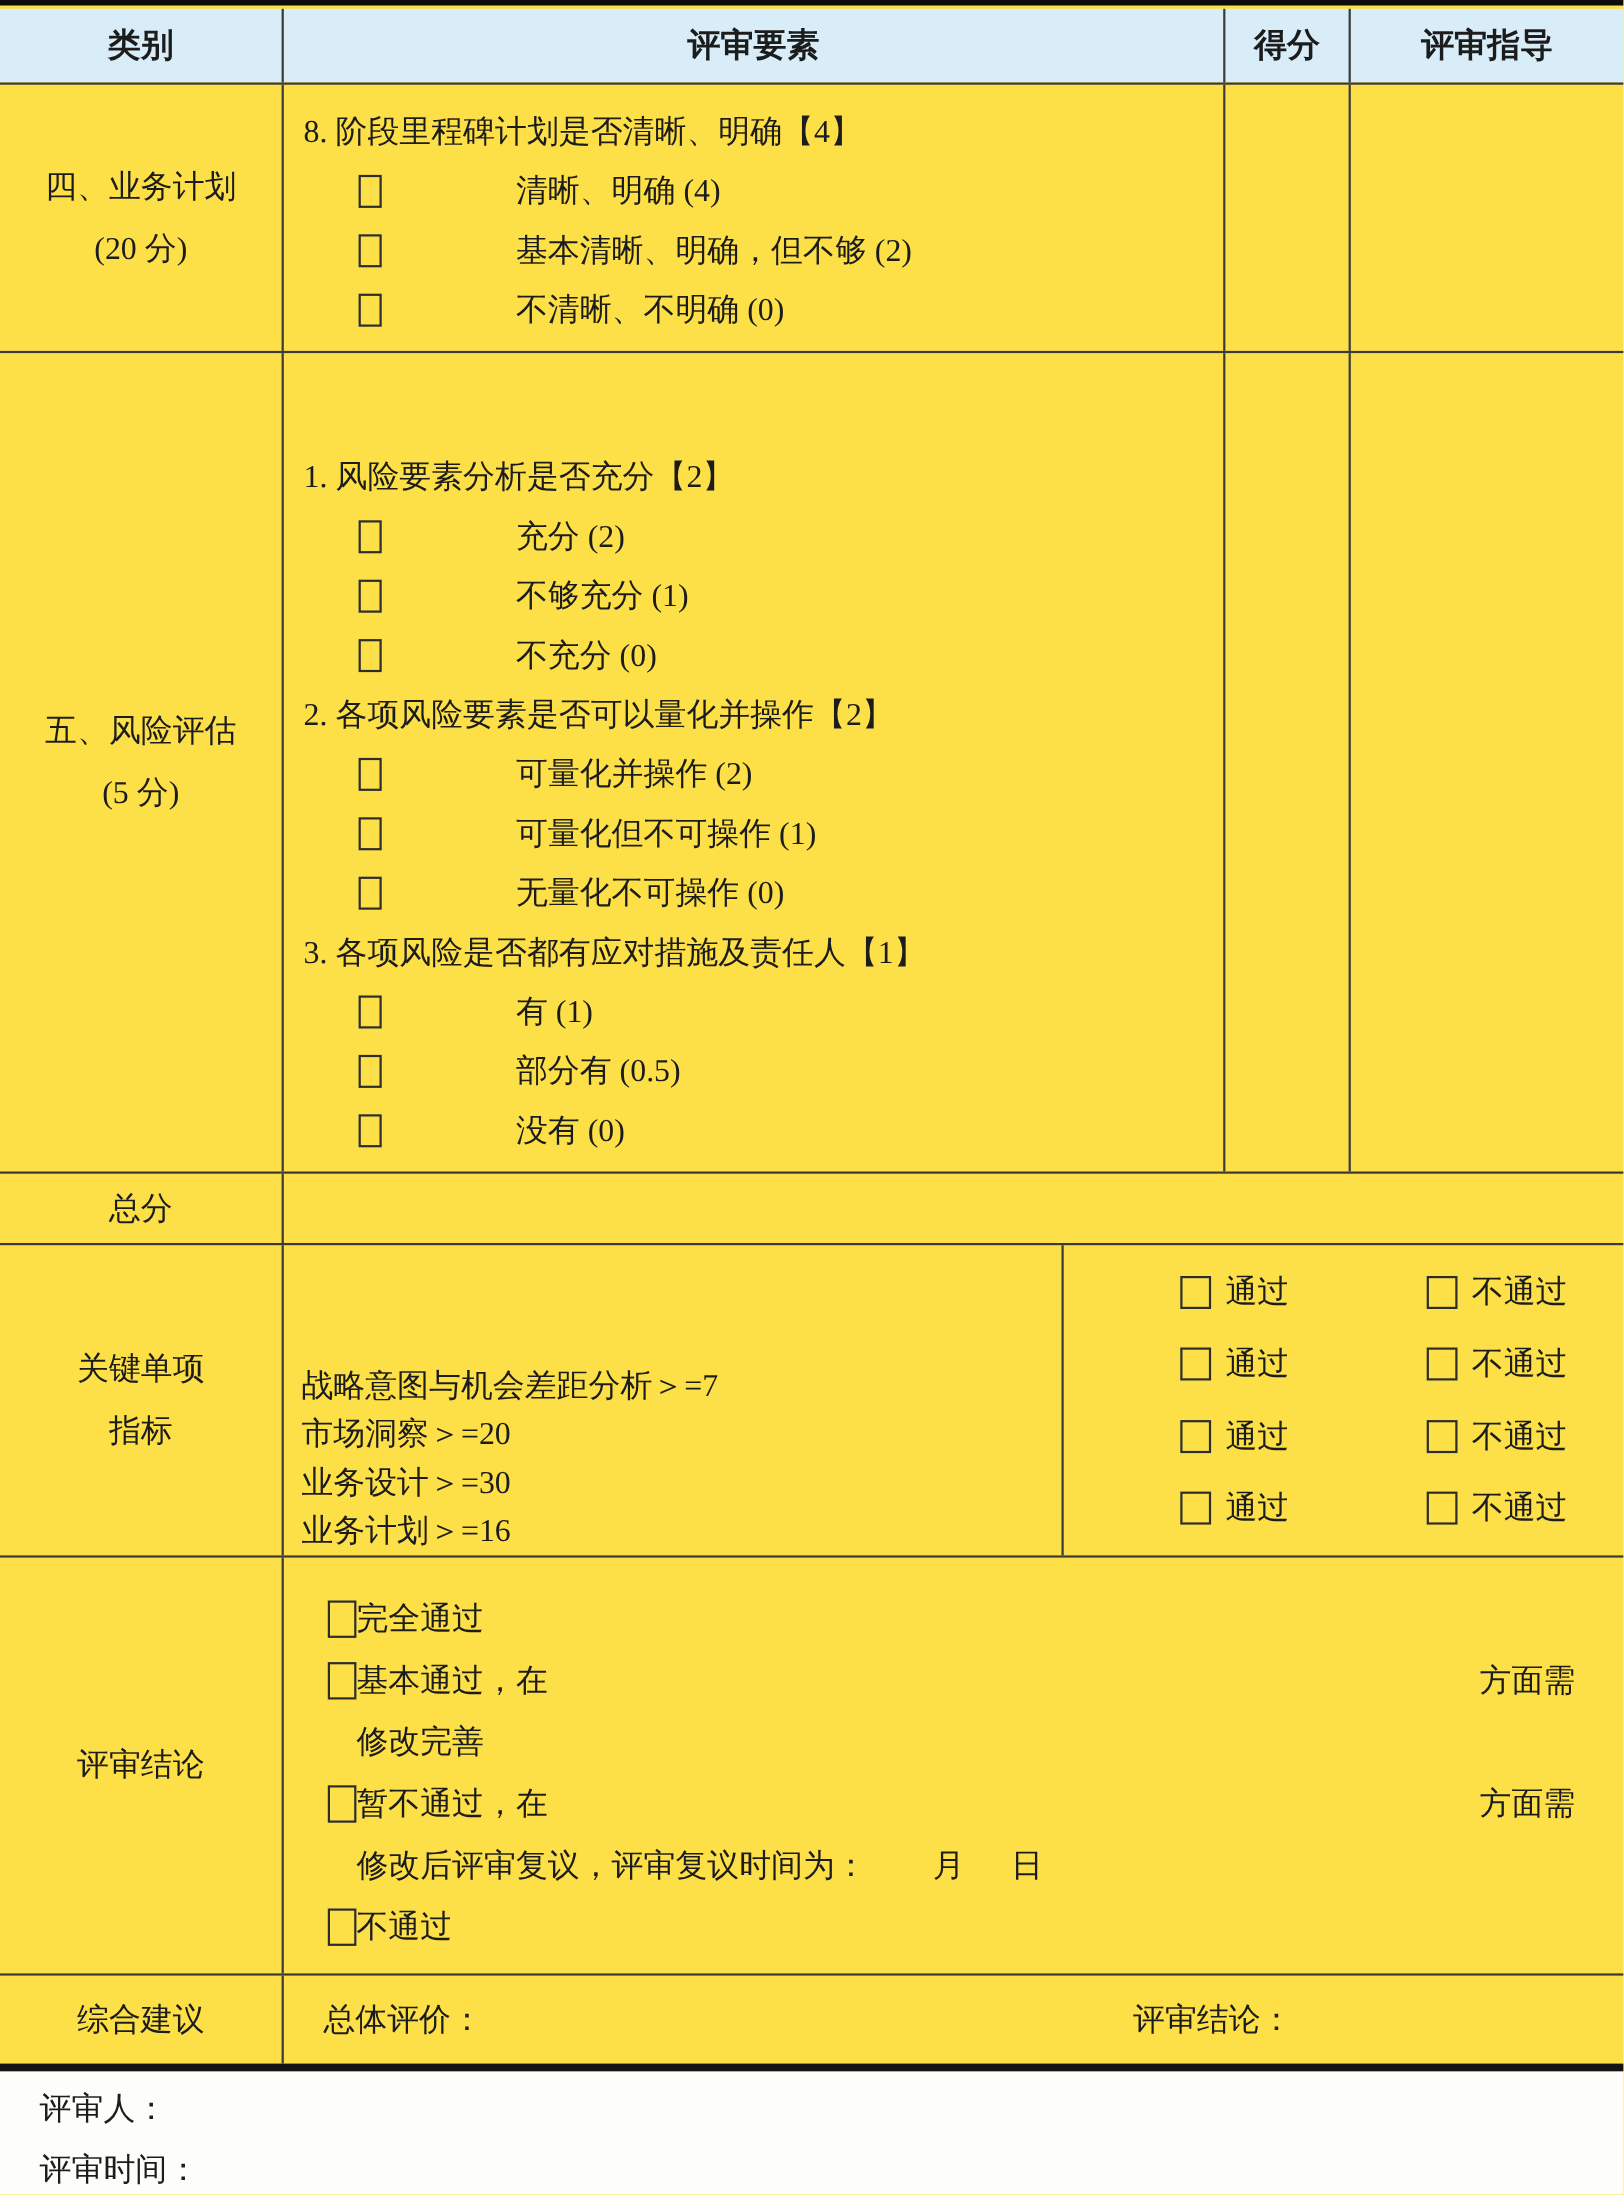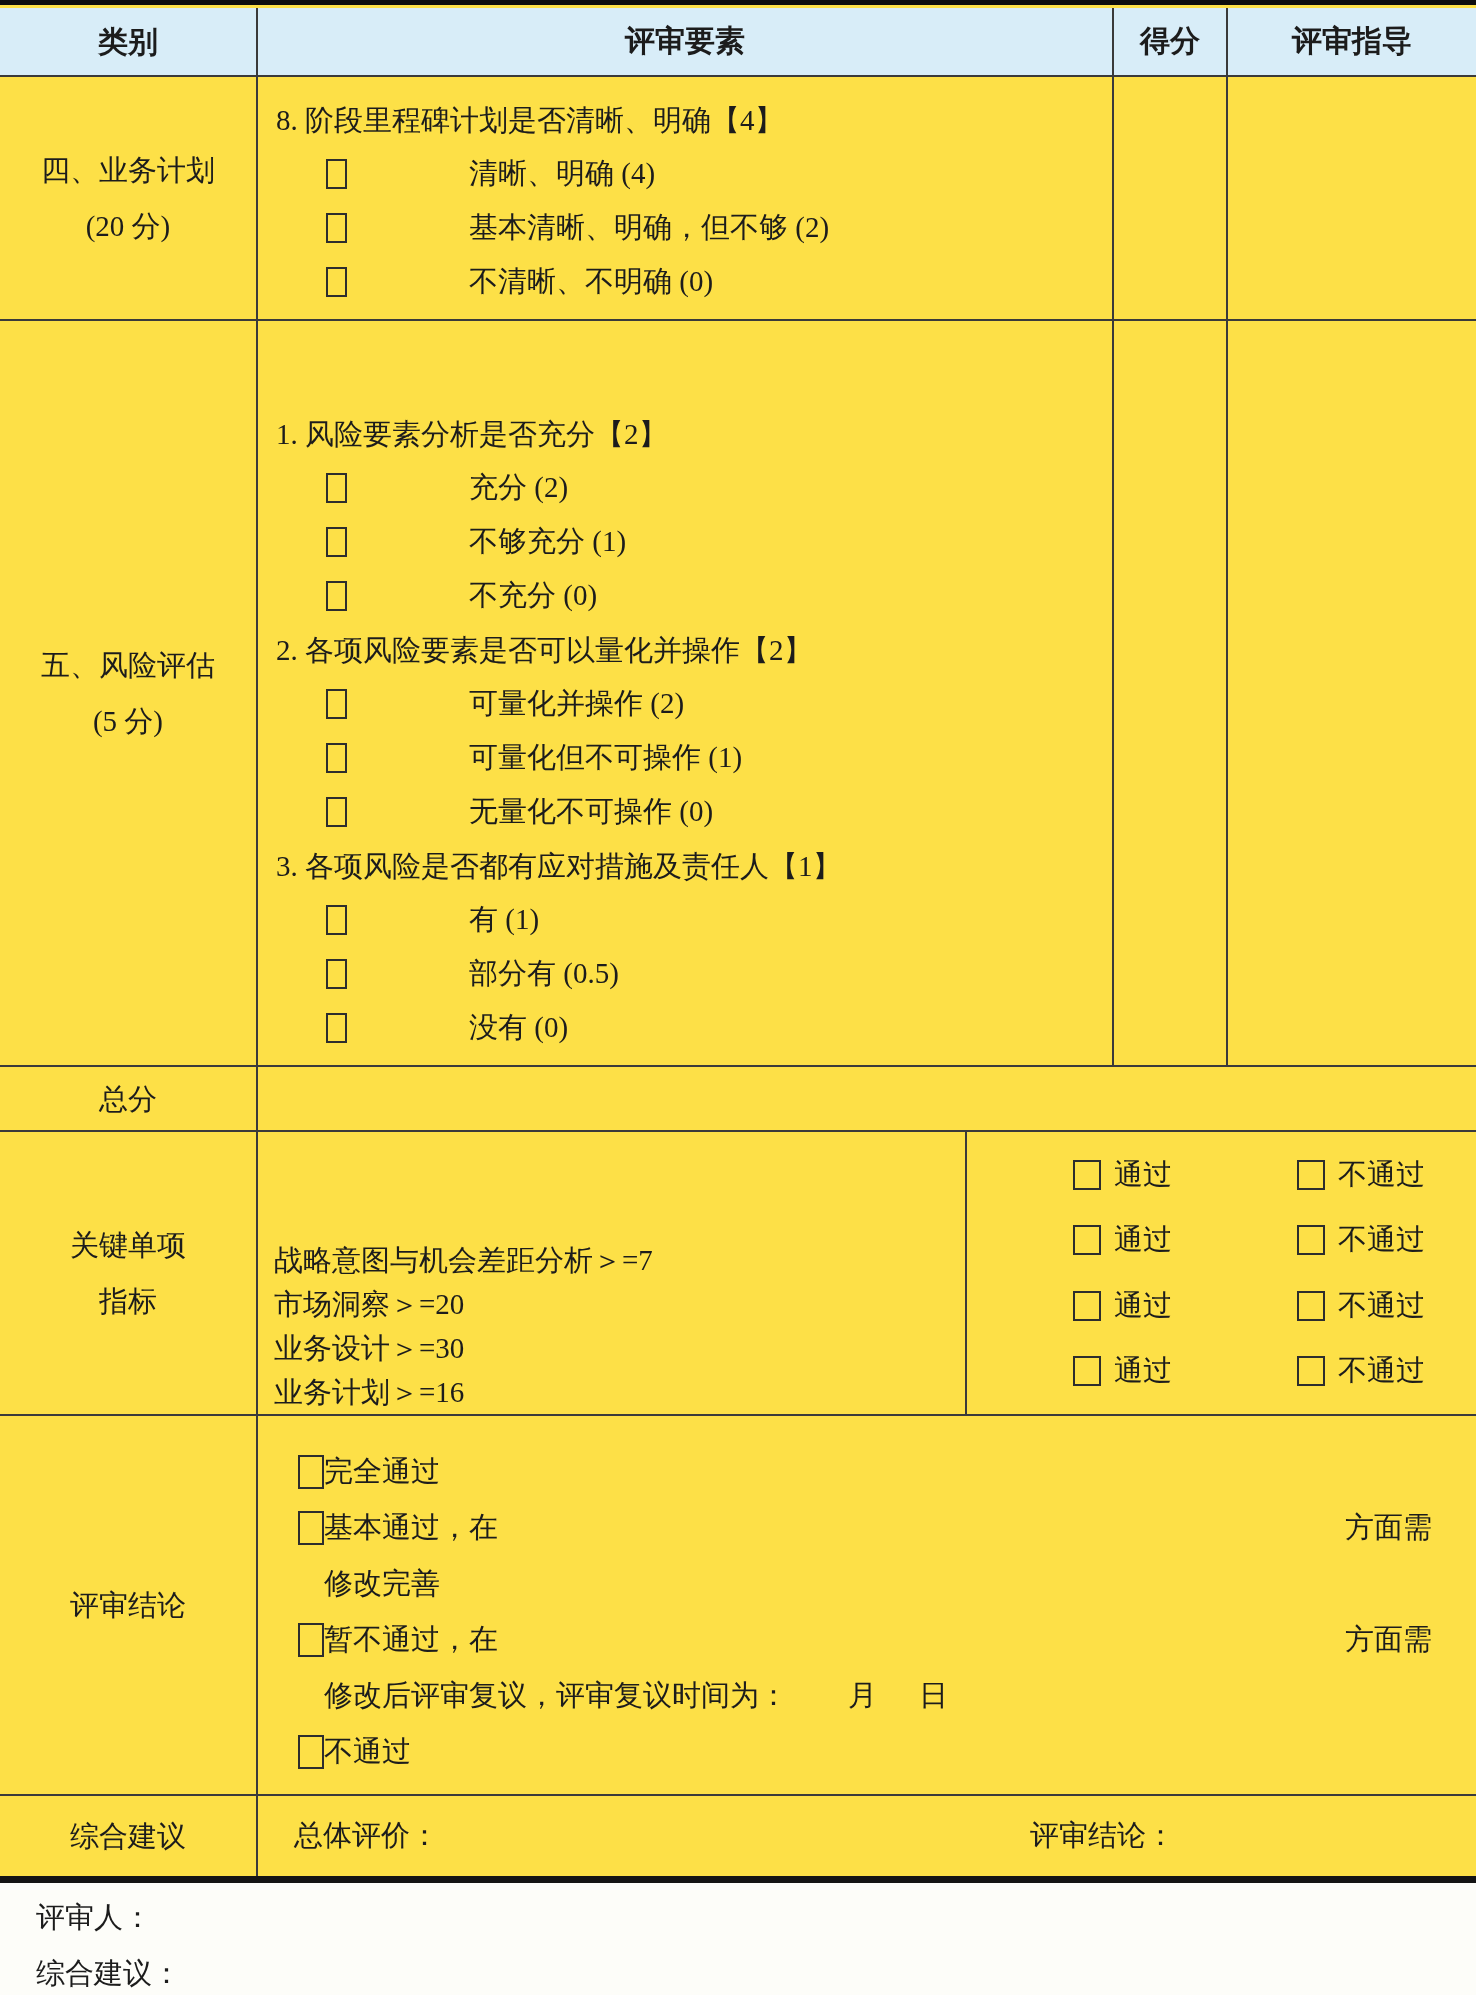--- a/index.html
+++ b/index.html
@@ -275,14 +275,14 @@
     <div class="cell sum">
       <span class="overall">总体评价：</span>
       <span class="related">评审结论：</span>
     </div>
   </div>
 
 </div>
 
 <div class="footer">
   <div class="f1">评审人：</div>
-  <div class="f2">综合建议：</div>
+  <div class="f2">评审时间：</div>
 </div>
 
 </body></html>

